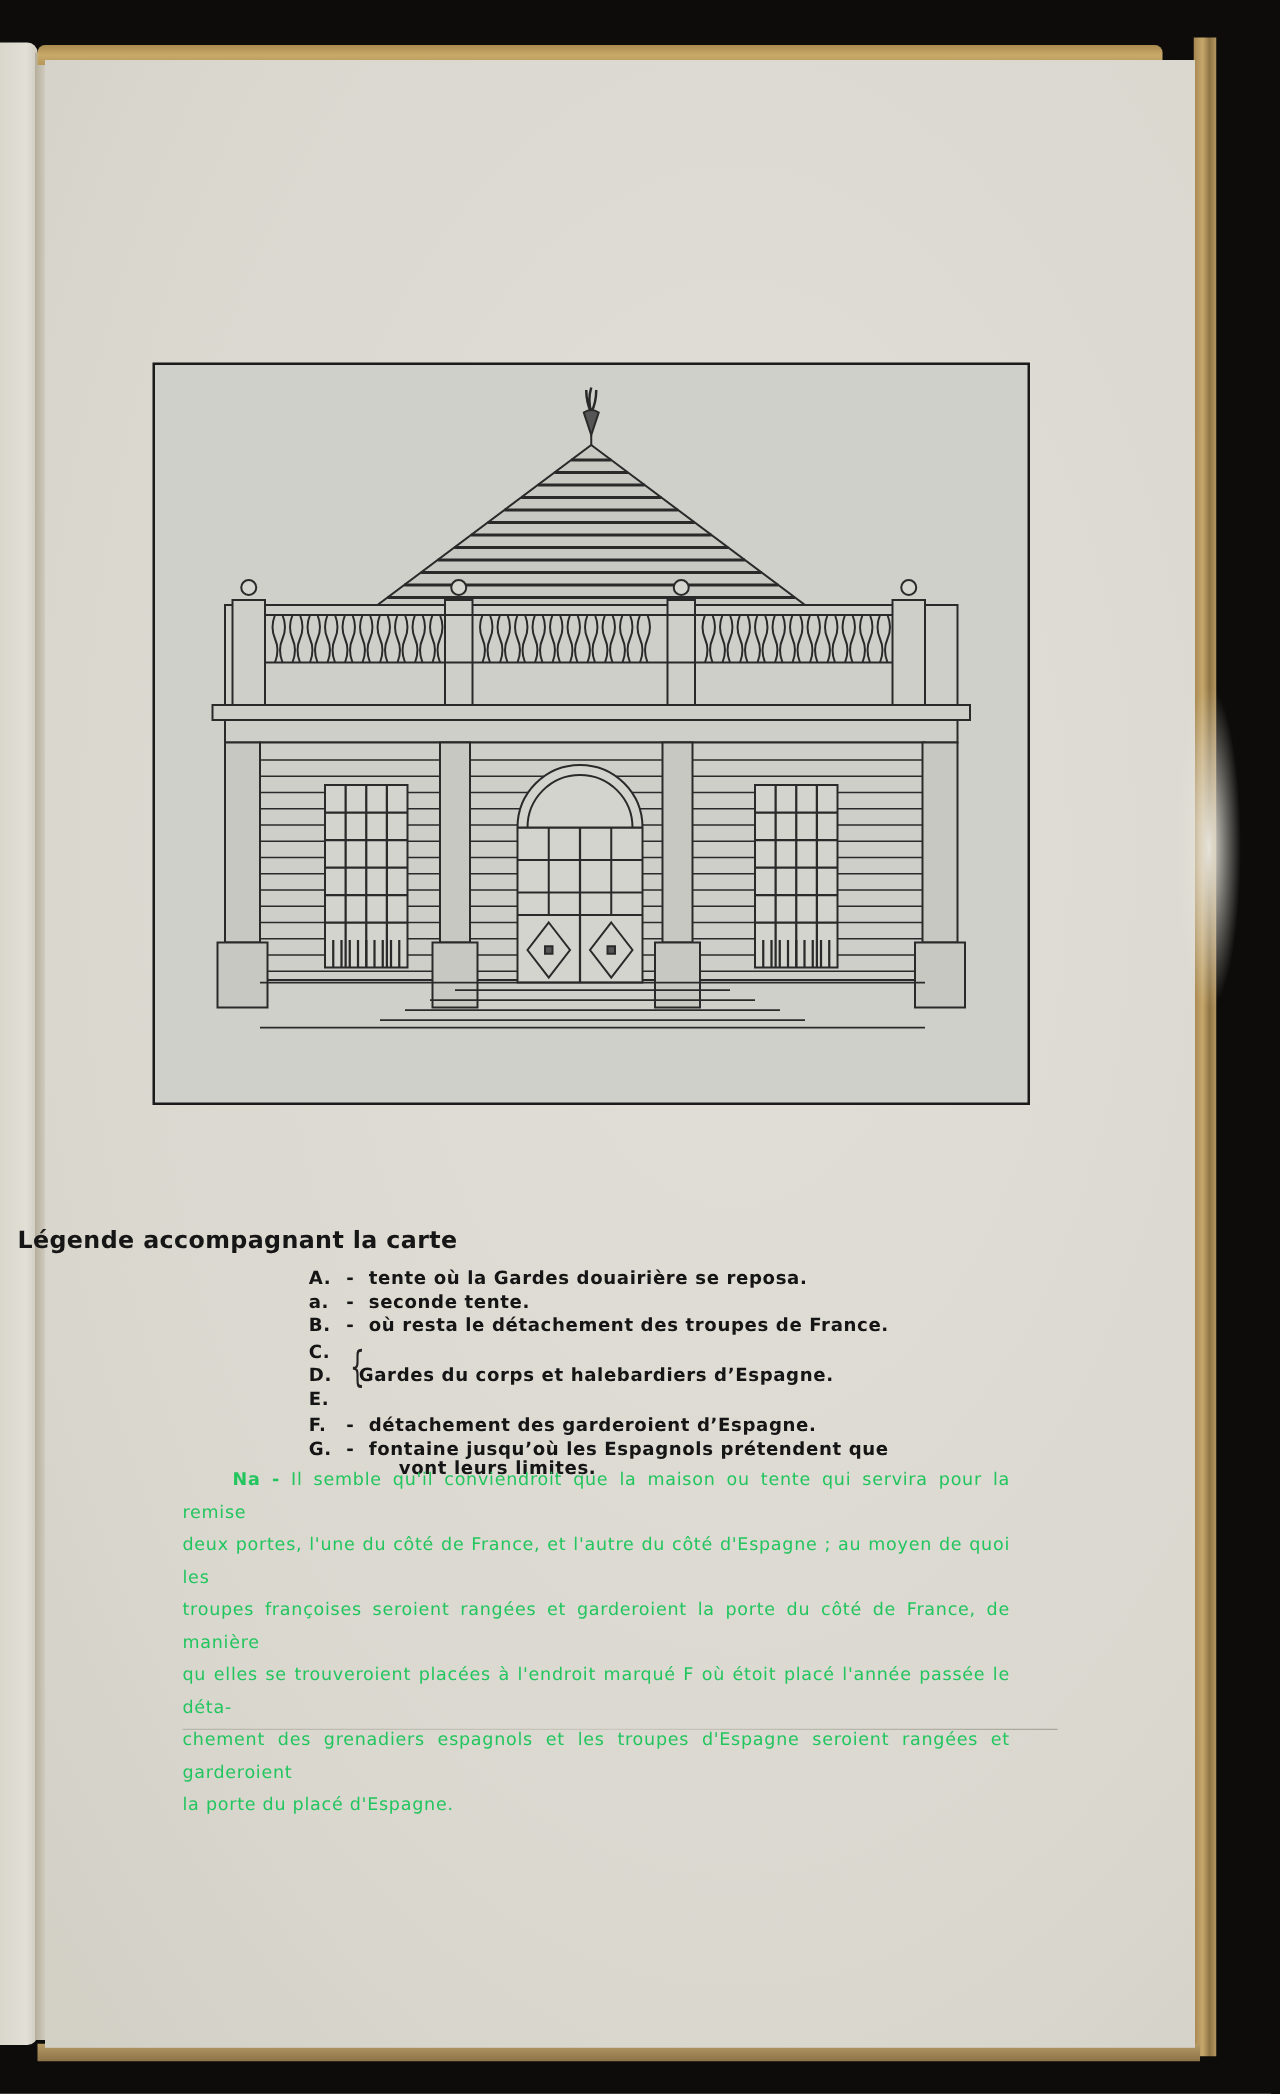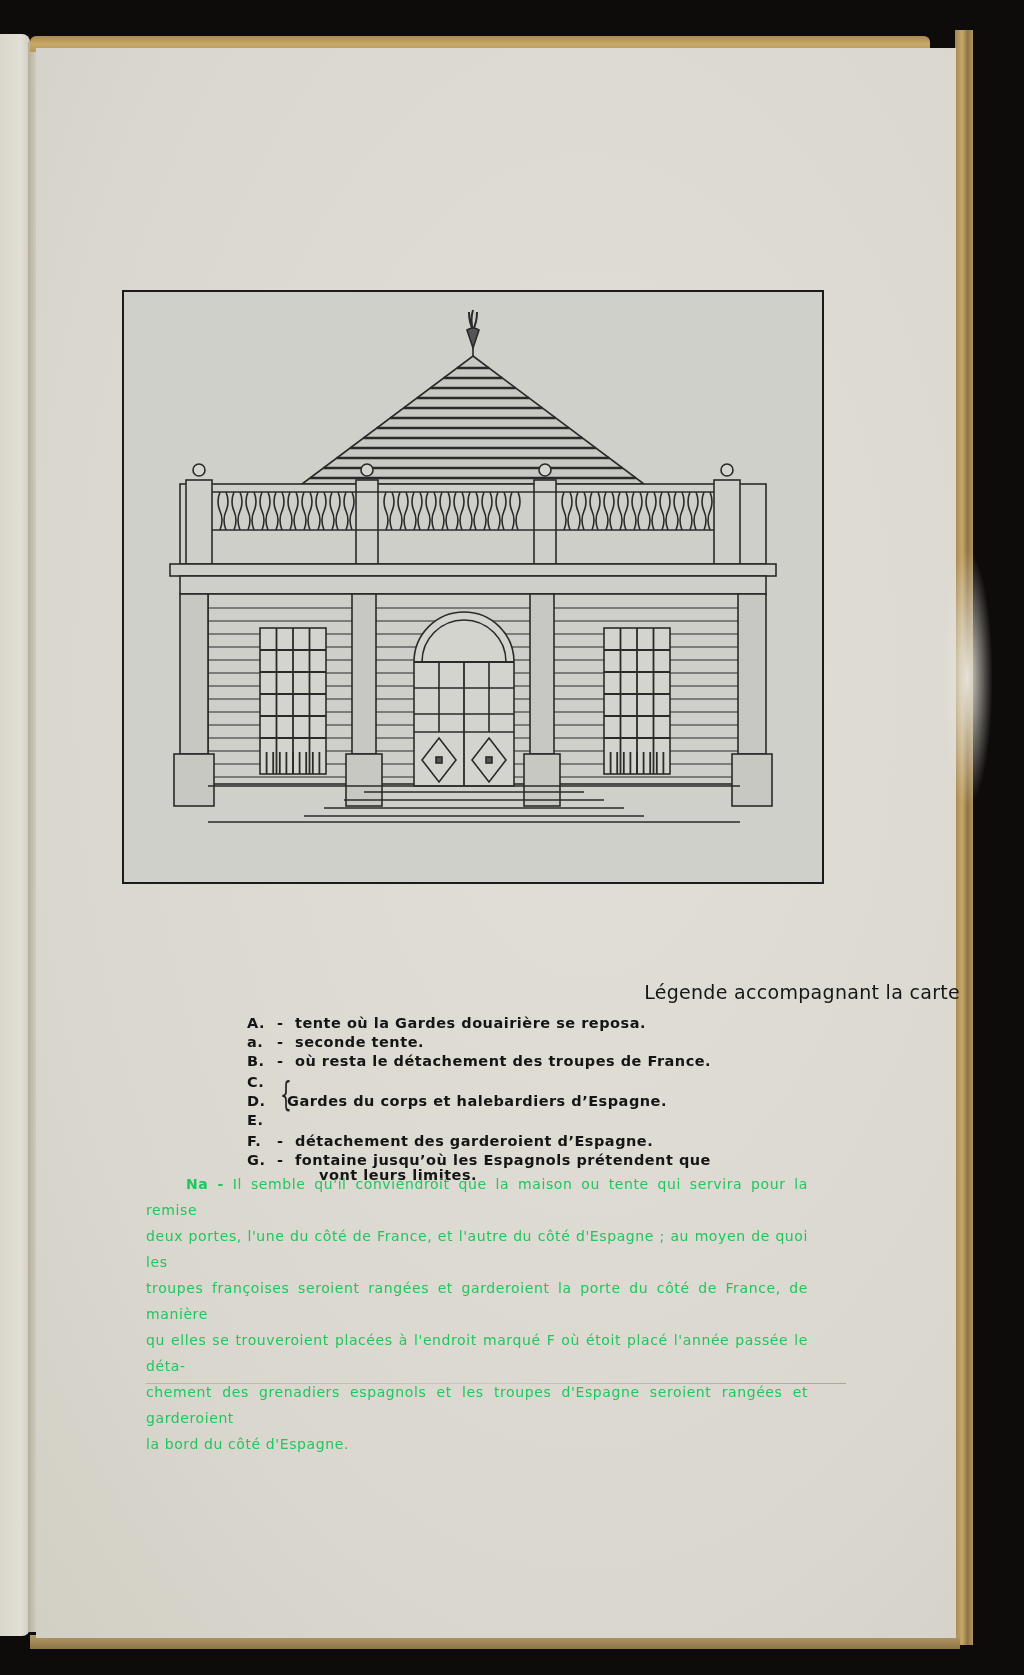--- a/index.html
+++ b/index.html
@@ -38,22 +38,22 @@
   .stain {
     position:absolute; left:905px; top:500px; width:52px; height:260px;
     background:radial-gradient(ellipse at center,#e6e3da 0%,rgba(230,227,218,0) 70%);
   }
   .frame {
     position:absolute; left:122px; top:290px; width:698px; height:590px;
     border:2px solid #1b1b1b; background:#d0d0cb;
   }
   .frame svg { position:absolute; left:0; top:0; width:698px; height:590px; }
   .legend-title {
-    position:absolute; left:0; top:981px; width:960px; text-align:right;
-    font-weight:normal; font-size:19px; color:#161616; letter-spacing:0.3px;
+    position:absolute; left:0; top:981px; width:960px; text-align:left;
+    font-weight:bold; font-size:19px; color:#161616; letter-spacing:0.3px;
     padding-left:0;
   }
   .legend-title span { display:inline-block; margin-left:14px; }
   .legend {
     position:absolute; left:247px; top:1015px; width:480px;
     font-weight:bold; font-size:14.5px; color:#151515; letter-spacing:0.5px;
   }
   .leg-row { position:absolute; left:0; white-space:nowrap; }
   .leg-key { display:inline-block; width:30px; }
   .leg-dash { display:inline-block; width:18px; }
@@ -323,15 +323,15 @@
   </div>
   <div class="leg-row" style="top:152px; left:72px">vont leurs limites.</div>
 </div>
 
 <div class="note">
   <div class="note-lead"><b>Na -</b> <span>Il semble qu'il conviendroit que la maison ou tente qui servira pour la remise</span></div>
   <div>deux portes, l'une du côté de France, et l'autre du côté d'Espagne ; au moyen de quoi les</div>
   <div>troupes françoises seroient rangées et garderoient la porte du côté de France, de manière</div>
   <div>qu elles se trouveroient placées à l'endroit marqué F où étoit placé l'année passée le déta-</div>
   <div>chement des grenadiers espagnols et les troupes d'Espagne seroient rangées et garderoient</div>
-  <div>la bord du côté d'Espagne.</div>
+  <div>la porte du placé d'Espagne.</div>
 </div>
 <div class="note-rule"></div>
 
 </body></html>

